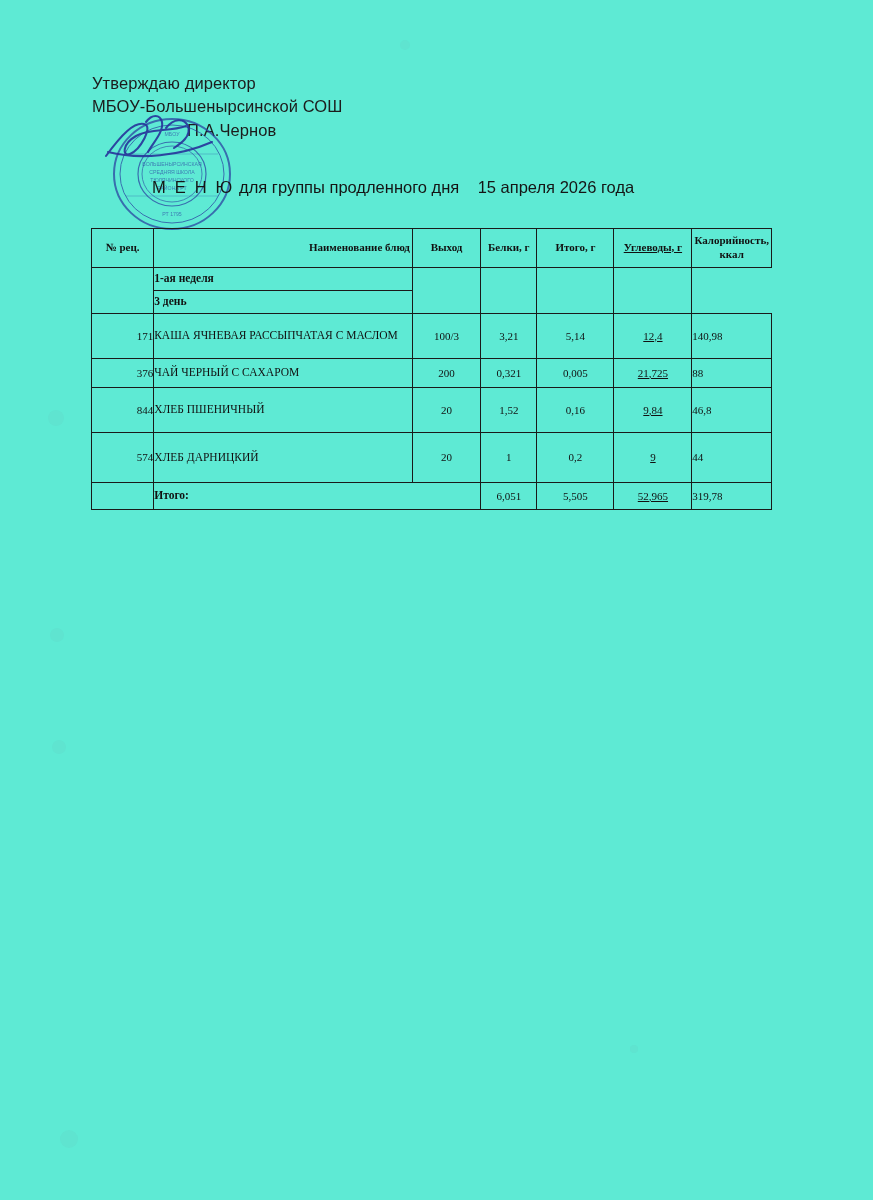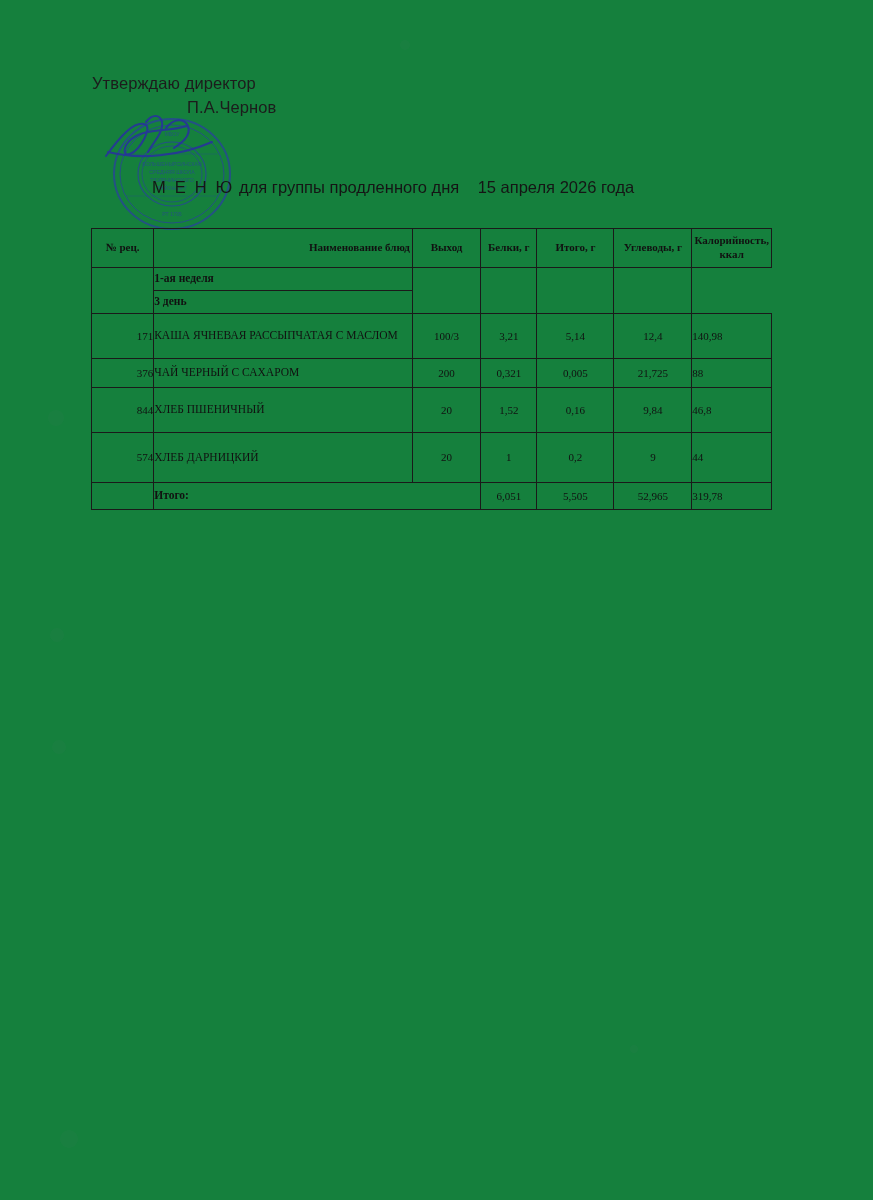--- a/index.html
+++ b/index.html
@@ -14,21 +14,21 @@
     color: #1a1a1a;
     position: relative;
     overflow: hidden;
   }
 
   .page {
     position: absolute;
     top: 0; left: 0;
     width: 873px;
     height: 1200px;
-    background: #15803d;
+    background: #5eead4;
   }
 
   
   .smudge {
     position: absolute;
     border-radius: 50%;
     background: rgba(120,120,130,0.05);
     pointer-events: none;
   }
 
@@ -98,21 +98,21 @@
     font-size: 11px;
     text-align: center;
     padding: 5px 2px;
     line-height: 1.25;
   }
   .c-num { width: 59px; text-align: right; padding-right: 5px; font-size: 11px; }
   .c-name { width: 262px; text-align: left; padding-left: 4px; font-size: 11.5px; line-height: 1.22; }
   .c-out  { width: 65px; text-align: center; }
   .c-prot { width: 52px; text-align: center; }
   .c-fat  { width: 74px; text-align: center; }
-  .c-carb { width: 74px; text-align: center; }
+  .c-carb { width: 74px; text-align: center; text-decoration: underline; }
   .c-cal  { width: 73px; }
 
   tr.r-week td, tr.r-day td {
     height: 22px;
   }
   tr.r-week .c-name, tr.r-day .c-name {
     font-weight: bold;
     font-size: 11.5px;
   }
   tr.r-week .no-right, tr.r-day .no-right {
@@ -148,20 +148,21 @@
 
   <div class="smudge" style="left:400px; top:40px; width:10px; height:10px;"></div>
   <div class="smudge" style="left:48px; top:410px; width:16px; height:16px;"></div>
   <div class="smudge" style="left:50px; top:628px; width:14px; height:14px;"></div>
   <div class="smudge" style="left:52px; top:740px; width:14px; height:14px;"></div>
   <div class="smudge" style="left:60px; top:1130px; width:18px; height:18px;"></div>
   <div class="smudge" style="left:630px; top:1045px; width:8px; height:8px;"></div>
 
   <div class="header-block">
     <div>Утверждаю  директор</div>
+    <div class="header-line2">МБОУ-Большенырсинской СОШ</div>
     <span class="header-name">П.А.Чернов</span>
   </div>
 
   <svg class="stamp" viewBox="0 0 128 128">
     <g stroke="#2a3fa0" fill="none" opacity="0.72">
       <ellipse cx="64" cy="64" rx="58" ry="55" stroke-width="2"></ellipse>
       <ellipse cx="64" cy="64" rx="52" ry="49" stroke-width="1"></ellipse>
       <ellipse cx="64" cy="64" rx="34" ry="32" stroke-width="1.2"></ellipse>
       <ellipse cx="64" cy="64" rx="30" ry="28" stroke-width="0.8"></ellipse>
     </g>

